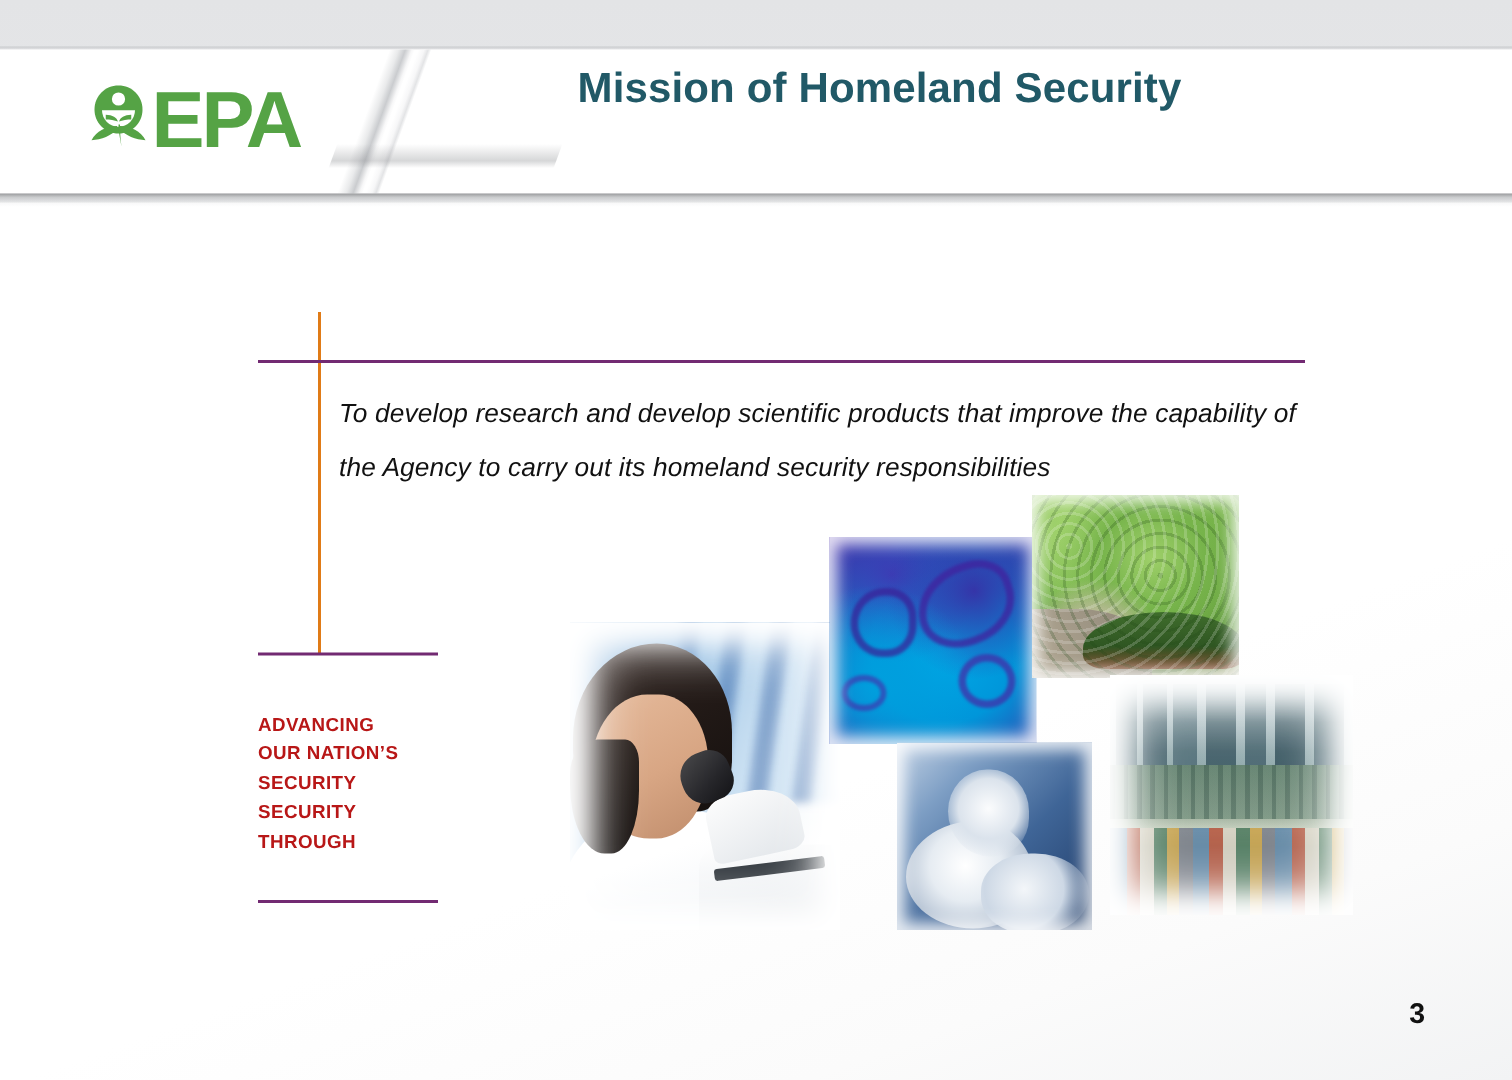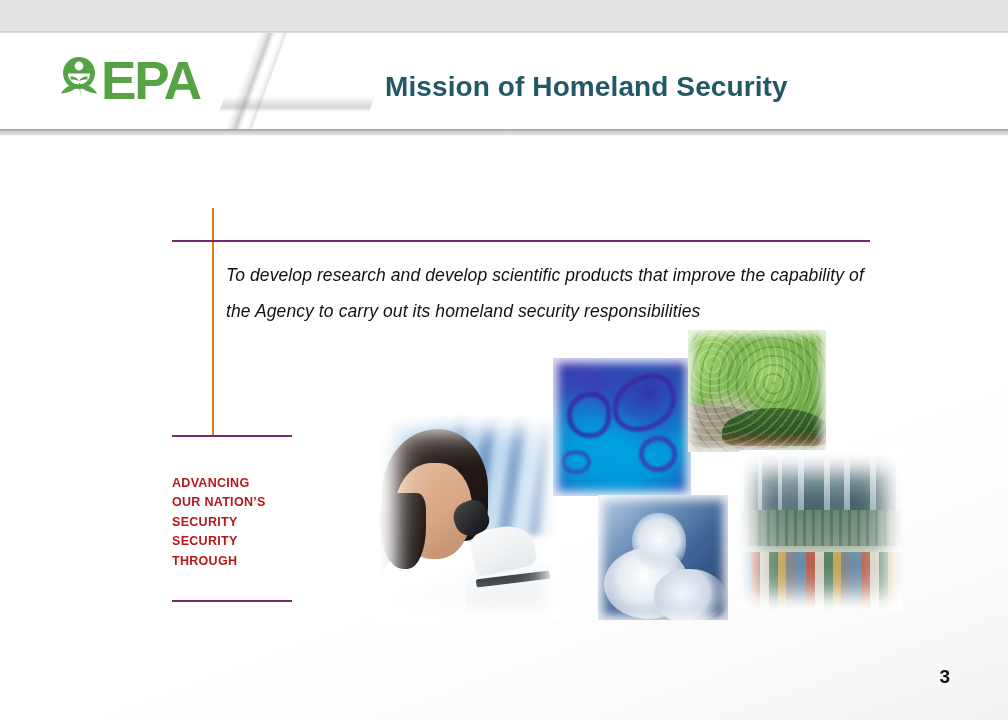--- a/index.html
+++ b/index.html
@@ -122,21 +122,21 @@
     left: 385px;
     top: 42px;
     width: 560px;
     color: #215967;
     font-family: "Liberation Sans", sans-serif;
     font-size: 28px;
     font-weight: 700;
     line-height: 1.21;
     letter-spacing: 0.1px;
   }
-  .slide-title .tline { display: block; margin-top: 28px; }
+  .slide-title .tline { display: block; }
 
   
   .vline-orange {
     position: absolute;
     left: 212px;
     top: 208px;
     width: 2px;
     height: 228px;
     background: #e07b17;
   }

